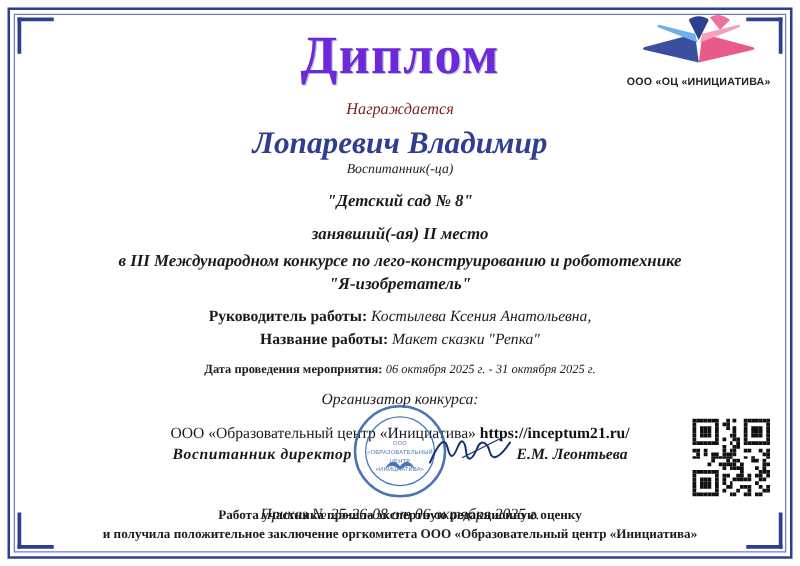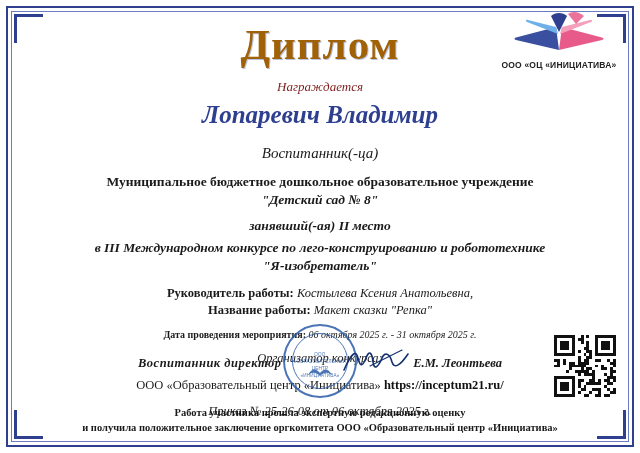--- a/index.html
+++ b/index.html
@@ -50,21 +50,21 @@
     position: absolute;
     left: 20px; top: 16px; right: 20px; bottom: 16px;
     text-align: center;
   }
 
   .title {
     font-family: "Liberation Serif", serif;
     font-weight: bold;
     font-size: 43px;
     letter-spacing: 1px;
-    color: #a16207;
+    color: #6d28d9;
     margin: 6px 0 2px 0;
     text-shadow: 1px 1px 0 #b9c1e4;
     line-height: 1.05;
   }
   .awarded-label {
     font-style: italic;
     font-size: 13px;
     color: #7f1d1d;
     margin-top: 12px;
   }
@@ -72,22 +72,22 @@
     font-family: "Liberation Serif", serif;
     font-weight: bold;
     font-style: italic;
     font-size: 25px;
     color: #2e3f8f;
     margin-top: 6px;
     line-height: 1.1;
   }
   .role {
     font-style: italic;
-    font-size: 15px;
-    margin-top: 16px;
+    font-size: 11px;
+    margin-top: 0;
   }
   .org {
     font-weight: bold;
     font-size: 13.5px;
     margin-top: 11px;
     line-height: 1.35;
   }
   .org .org-line2 {
     display: block;
     font-weight: bold;
@@ -302,21 +302,20 @@
 
     <div class="title">Диплом</div>
 
     <div class="awarded-label">Награждается</div>
 
     <div class="recipient">Лопаревич Владимир</div>
 
     <div class="role">Воспитанник(-ца)</div>
 
     <div class="org">
-      <span>Муниципальное бюджетное дошкольное образовательное учреждение</span>
       <span class="org-line2">"Детский сад № 8"</span>
     </div>
 
     <div class="place">занявший(-ая) II место</div>
 
     <div class="contest">
       <span>в III Международном конкурсе по лего-конструированию и робототехнике</span>
       <span class="contest-line2">"Я-изобретатель"</span>
     </div>
 

